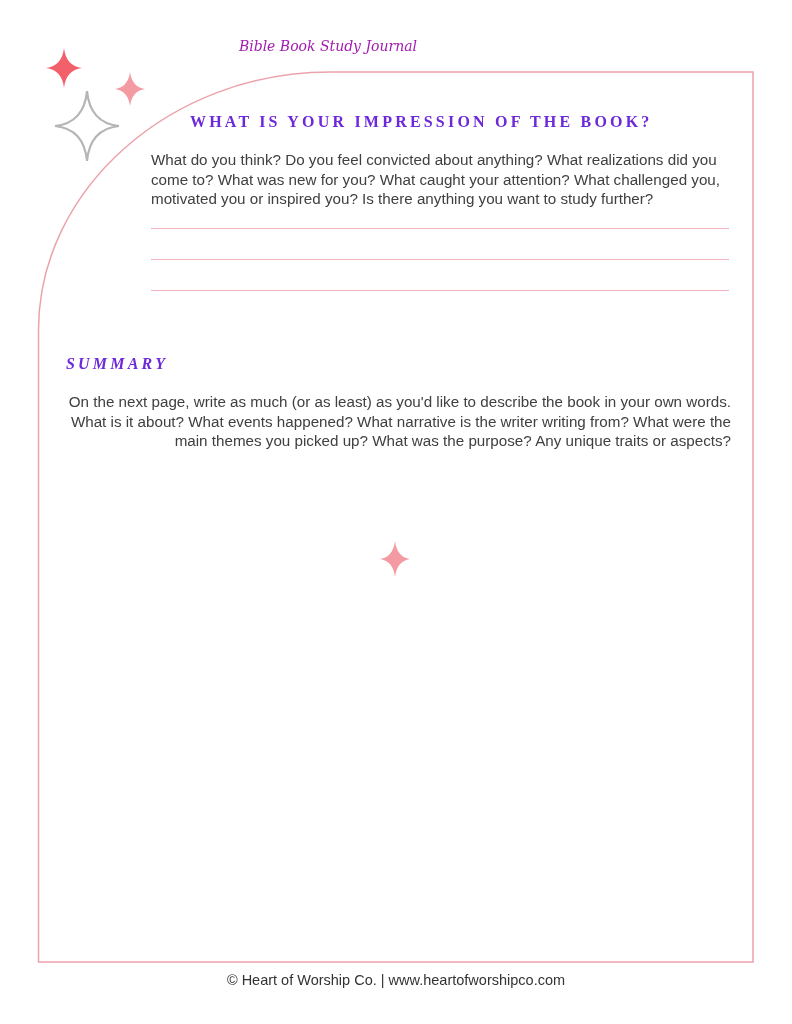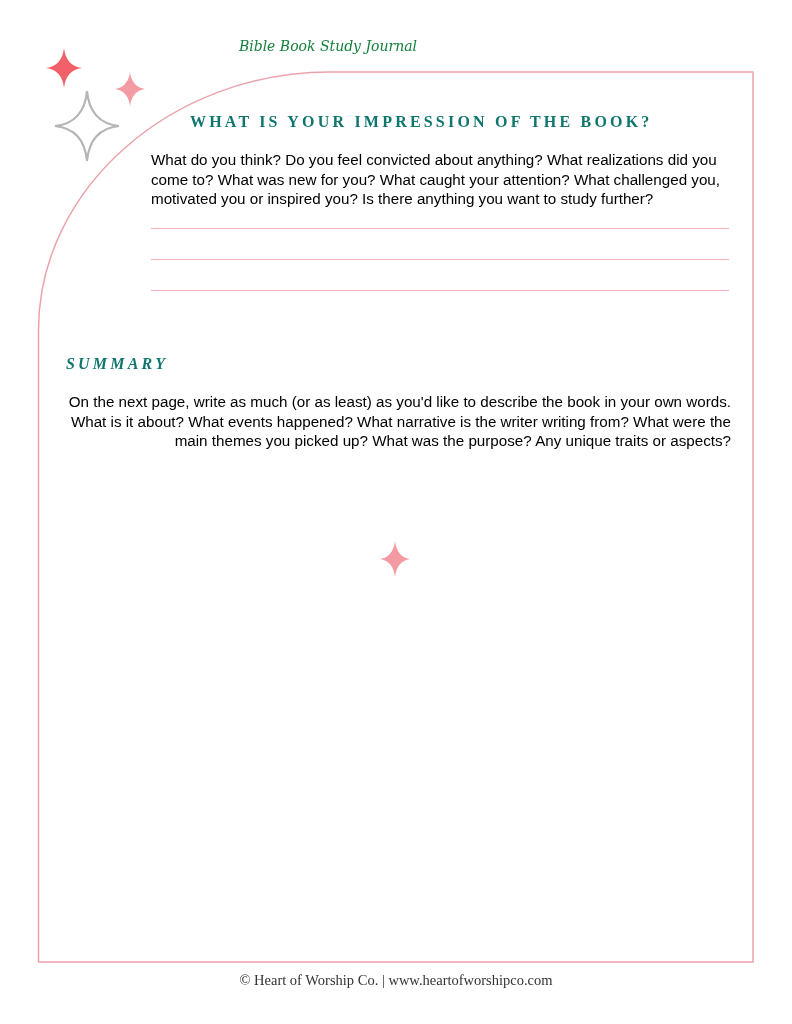--- a/index.html
+++ b/index.html
@@ -1,33 +1,33 @@
 <!DOCTYPE html>
 <html><head>
 <meta charset="utf-8">
 <style>
   html, body { margin: 0; padding: 0; background: #ffffff; }
   body { width: 792px; height: 1024px; position: relative; overflow: hidden; }
   .frame { position: absolute; left: 0; top: 0; width: 792px; height: 1024px; }
   .header-title {
     position: absolute; left: 0; width: 656px; top: 38px; text-align: center;
-    font-family: "DejaVu Serif", serif; font-style: italic; font-size: 14px; color: #15803d;
+    font-family: "DejaVu Serif", serif; font-style: italic; font-size: 14px; color: #a21caf;
   }
   .sec-title {
     position: absolute; font-family: "Liberation Serif", serif; font-weight: bold;
-    color: #0f766e; letter-spacing: 3.2px; font-size: 16px; text-transform: uppercase;
+    color: #6d28d9; letter-spacing: 3.2px; font-size: 16px; text-transform: uppercase;
   }
   .body-text {
     position: absolute; font-family: "Liberation Sans", sans-serif; font-size: 15.2px;
-    line-height: 19.5px; color: #000000;
+    line-height: 19.5px; color: #404040;
   }
   .write-line { position: absolute; left: 151px; width: 578px; height: 1px; background: #f0b3bb; }
   .footer {
     position: absolute; left: 0; width: 792px; top: 972px; text-align: center;
-    font-family: Liberation Serif, serif; font-size: 14.5px; color: #333;
+    font-family: Liberation Sans, sans-serif; font-size: 14.5px; color: #333;
   }
   .sparkle { position: absolute; }
 </style>
 </head>
 <body>
 
 <svg class="frame" viewBox="0 0 792 1024" width="792" height="1024">
   <path d="M38.5 962 L38.5 330 C38.5 190 170 72 330 72 L753 72 L753 962 Z" fill="none" stroke="#eba3ab" stroke-width="1.5"></path>
 </svg>
 

